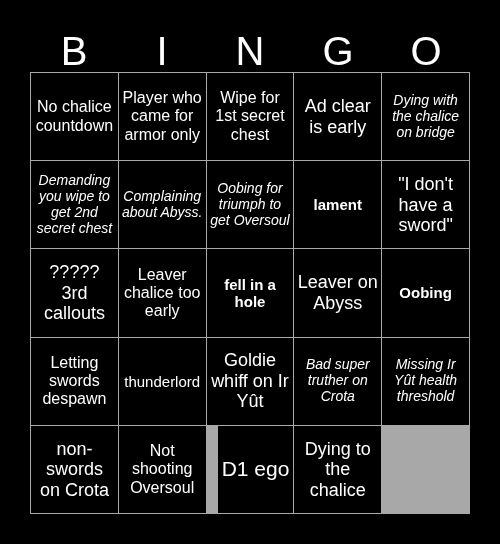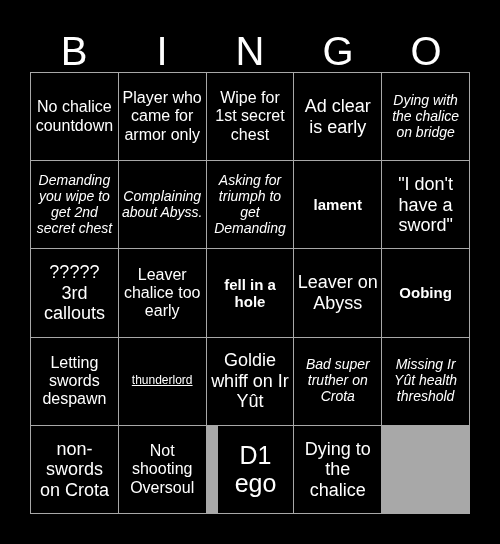--- a/index.html
+++ b/index.html
@@ -66,26 +66,26 @@
     justify-content: center;
     text-align: center;
     padding: 2px 3px;
     box-sizing: border-box;
     overflow: hidden;
     line-height: 1.14;
     word-wrap: break-word;
     hyphens: none;
   }
   
-  .fs-xs   { font-size: 12px; text-decoration: underline; }
+  .fs-xs   { font-size: 15px; }
   .fs-s    { font-size: 14px; font-style: italic; }
   .fs-m    { font-size: 16px; }
   .fs-l    { font-size: 18px; }
   .fs-xl   { font-size: 15px; font-weight: bold; }
-  .fs-xxl  { font-size: 25px; margin-left: 11px; }
+  .fs-xxl  { font-size: 21px; margin-left: 11px; }
 </style>
 </head>
 <body>
 
 <div id="card">
 
   <div id="header">
     <div class="header-letter">B</div>
     <div class="header-letter">I</div>
     <div class="header-letter">N</div>
@@ -95,21 +95,21 @@
 
   <div id="grid">
     <div class="cell fs-m">No chalice countdown</div>
     <div class="cell fs-m">Player who came for armor only</div>
     <div class="cell fs-m">Wipe for 1st secret chest</div>
     <div class="cell fs-l">Ad clear is early</div>
     <div class="cell fs-s">Dying with the chalice on bridge</div>
 
     <div class="cell fs-s">Demanding you wipe to get 2nd secret chest</div>
     <div class="cell fs-s">Complaining about Abyss.</div>
-    <div class="cell fs-s">Asking for triumph to get Demanding</div>
+    <div class="cell fs-s">Oobing for triumph to get Oversoul</div>
     <div class="cell fs-xl">lament</div>
     <div class="cell fs-l">"I don't have a sword"</div>
 
     <div class="cell fs-l">????? 3rd callouts</div>
     <div class="cell fs-m">Leaver chalice too early</div>
     <div class="cell fs-xl">fell in a hole</div>
     <div class="cell fs-l">Leaver on Abyss</div>
     <div class="cell fs-xl">Oobing</div>
 
     <div class="cell fs-m">Letting swords despawn</div>

